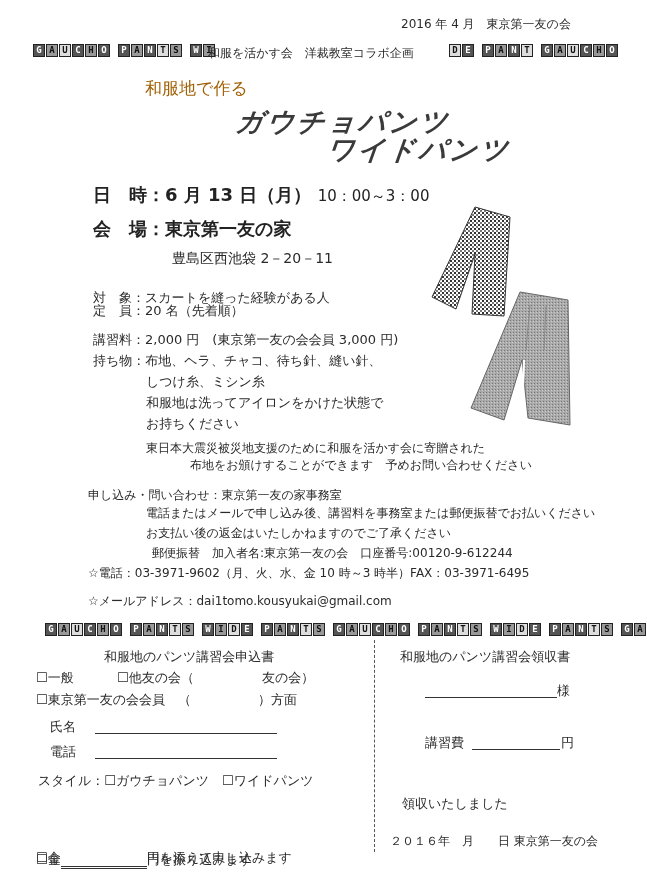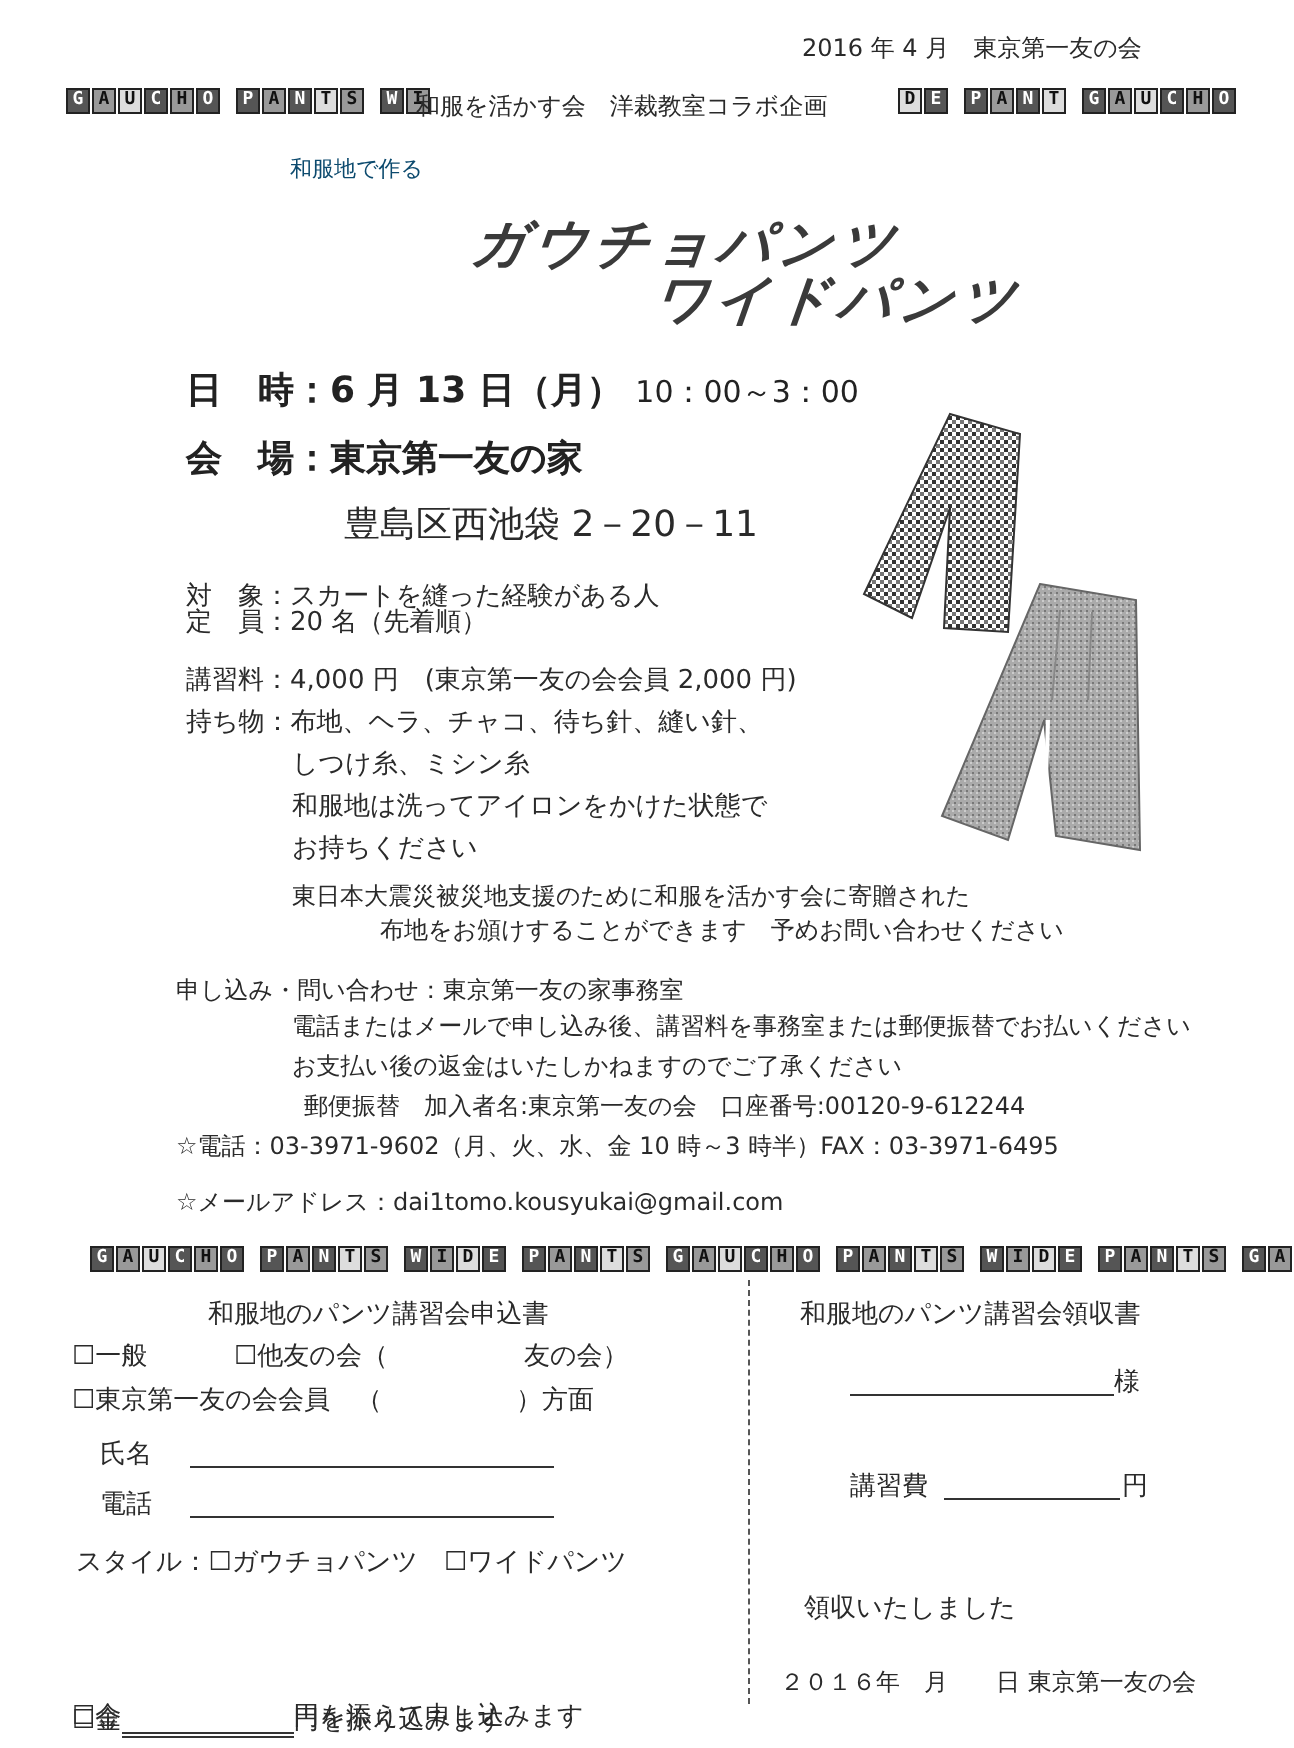--- a/index.html
+++ b/index.html
@@ -4,35 +4,35 @@
 <style>
   html, body { margin: 0; padding: 0; background: #ffffff; }
   body {
     width: 647px; height: 874px; position: relative; overflow: hidden;
     font-family: "DejaVu Sans", "Liberation Sans", sans-serif;
     color: #2a2a2a;
   }
   .abs { position: absolute; white-space: nowrap; }
   .f12 { font-size: 12px; }
   .f13 { font-size: 13px; }
-  .f14 { font-size: 18px; }
+  .f14 { font-size: 14px; }
 
   
   .banner { display: flex; gap: 2px; align-items: center; }
   .banner .word { display: inline-flex; gap: 1px; margin-right: 6px; }
   .banner .ch {
     display: inline-block; width: 10px; height: 11px; line-height: 11px;
     font-size: 9px; font-weight: bold; text-align: center;
     font-family: "DejaVu Sans Mono", monospace;
     background: #555; color: #fff; border: 1px solid #222;
   }
   .banner .ch.alt { background: #999; color: #111; }
   .banner .ch.light { background: #ddd; color: #111; }
 
-  .title-hand { font-family: "DejaVu Serif", serif; font-size: 11px; color: #0c4a6e; }
+  .title-hand { font-family: "DejaVu Serif", serif; font-size: 17px; color: #a16207; }
   .title-big {
     font-size: 27px; font-weight: bold; color: #3a3a3a; letter-spacing: 3px;
     font-style: italic; transform: skewX(-6deg);
   }
   .bold-big { font-size: 18px; font-weight: bold; color: #222; }
   .time { font-size: 15px; font-weight: normal; }
 
   .line { display: inline-block; border-bottom: 1px solid #333; vertical-align: bottom; }
 
   .dash-vert {
@@ -99,21 +99,21 @@
   <span>日　時：</span><span>6 月 13 日（月）</span>
   <span class="time">10：00～3：00</span>
 </div>
 <div class="abs bold-big" style="left:93px;top:217px;">
   <span>会　場：</span><span>東京第一友の家</span>
 </div>
 <div class="abs f14" style="left:172px;top:250px;">豊島区西池袋 2－20－11</div>
 
 <div class="abs f13" style="left:93px;top:276px;margin-top:13px;">対　象：スカートを縫った経験がある人</div>
 <div class="abs f13" style="left:93px;top:302px;">定　員：20 名（先着順）</div>
-<div class="abs f13" style="left:93px;top:331px;">講習料：4,000 円　(東京第一友の会会員 2,000 円)</div>
+<div class="abs f13" style="left:93px;top:331px;">講習料：2,000 円　(東京第一友の会会員 3,000 円)</div>
 <div class="abs f13" style="left:93px;top:352px;">持ち物：布地、ヘラ、チャコ、待ち針、縫い針、</div>
 <div class="abs f13" style="left:146px;top:373px;">しつけ糸、ミシン糸</div>
 <div class="abs f13" style="left:146px;top:394px;">和服地は洗ってアイロンをかけた状態で</div>
 <div class="abs f13" style="left:146px;top:415px;">お持ちください</div>
 <div class="abs f12" style="left:146px;top:440px;">東日本大震災被災地支援のために和服を活かす会に寄贈された</div>
 <div class="abs f12" style="left:146px;top:457px;margin-left:44px;">布地をお頒けすることができます　予めお問い合わせください</div>
 
 <svg class="pants" style="left:430px;top:204px;" width="90" height="115" viewBox="0 0 90 115">
   <defs>
     <pattern id="ging" width="4" height="4" patternUnits="userSpaceOnUse">

